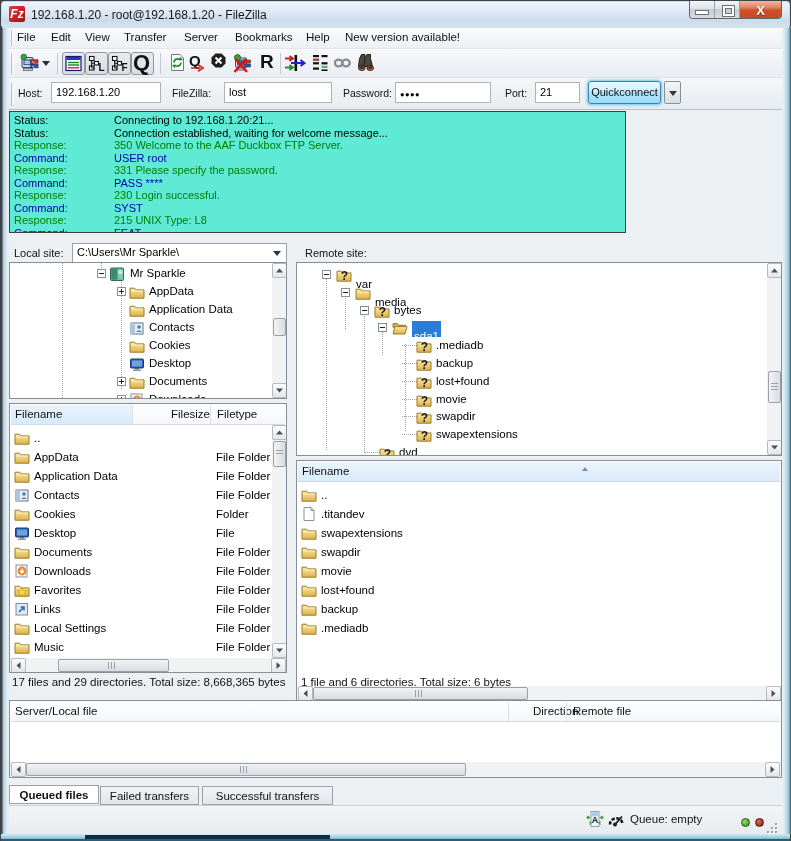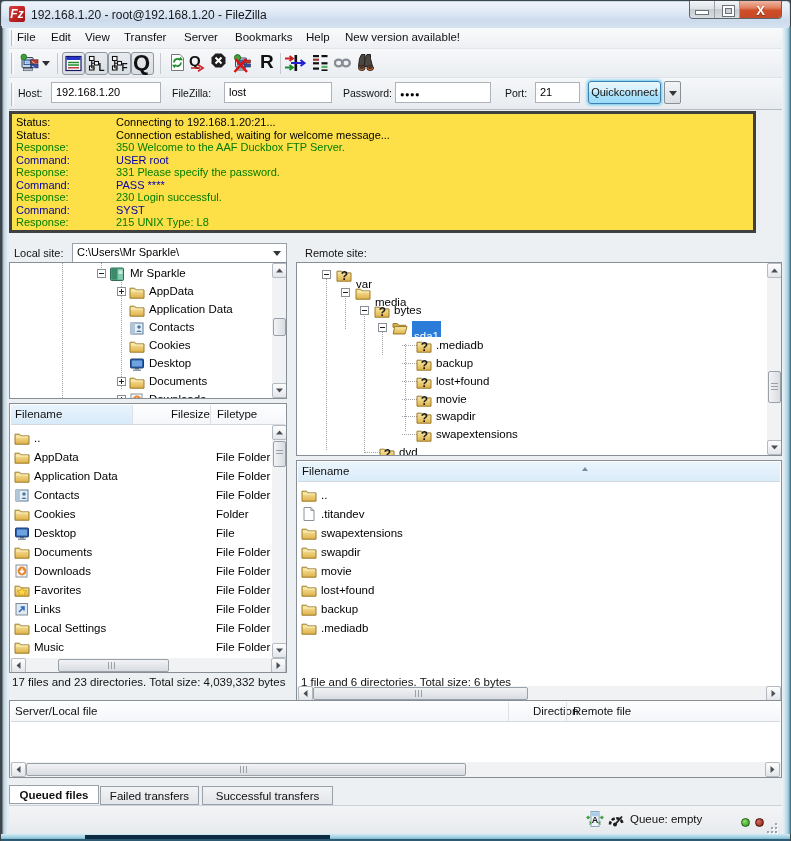--- a/index.html
+++ b/index.html
@@ -33,21 +33,21 @@
 #quickbar { left:0; top:49px; width:773px; height:33px; background:linear-gradient(180deg,#f5f7f9,#e8ecf0); border-top:1px solid #dfe3e8; border-bottom:1px solid #b6bdc4; font-size:10.5px; color:#111; }
 .grip { position:absolute; width:3px; border-left:1px solid #b9bfc7; border-right:1px solid #fdfdfe; }
 .tsep { position:absolute; width:1px; background:#c3c9cf; }
 .tbtn { position:absolute; border:1px solid #8f969e; border-radius:3px; background:linear-gradient(180deg,#e7ebef,#d9dee4); }
 .qlabel { position:absolute; top:9px; }
 .qinput { position:absolute; top:4px; height:21px; background:#fff; border:1px solid #aeb3bb; font-size:11px; padding:3px 4px 0 4px; color:#000; white-space:pre; }
 #qc-btn { position:absolute; left:579px; top:3px; width:73px; height:23px; border:1px solid #3c7fb1; border-radius:3px;
   background:linear-gradient(180deg,#e9f7fe 0%,#d2effc 45%,#b0e3fb 50%,#9cdcf8 100%); box-shadow:0 0 3px 1px #62c7ee; font-size:11px; text-align:center; line-height:21px; }
 #qc-drop { position:absolute; left:655px; top:3px; width:17px; height:23px; border:1px solid #8a9097; border-radius:2px; background:linear-gradient(180deg,#f4f5f7,#dcdfe3); }
 #qc-drop::after { content:""; position:absolute; left:4px; top:9px; border:4px solid transparent; border-top:5px solid #33373b; }
-#log { left:0; top:83px; width:747px; height:122px; background:#fde047; border:3px solid #404040; font-size:11px; overflow:hidden; }
+#log { left:0; top:83px; width:617px; height:122px; background:#5eead4; border:1px solid #404040; font-size:11px; overflow:hidden; }
 .ll-l { position:absolute; left:4px; white-space:pre; }
 .ll-v { position:absolute; left:104px; white-space:pre; }
 .lc-s { color:#000; } .lc-r { color:#007c00; } .lc-c { color:#0000a6; }
 .sb-v,.sb-h { position:absolute; background:#f1f2f3; }
 .sb-btn { position:absolute; background:linear-gradient(180deg,#fdfdfe,#e3e6ea); border:1px solid #b5bac1; border-radius:2px; }
 .sb-thumb-v { position:absolute; left:1px; width:12px; background:linear-gradient(90deg,#f2f3f5,#d8dce1); border:1px solid #9aa0a8; border-radius:2px; }
 .sb-thumb-h { position:absolute; top:1px; height:12px; background:linear-gradient(180deg,#f2f3f5,#d8dce1); border:1px solid #9aa0a8; border-radius:2px; }
 .panel { position:absolute; background:#fff; border:1px solid #888e96; overflow:hidden; }
 .sitebar-label { position:absolute; font-size:11px; color:#111; }
 .combo { position:absolute; height:20px; background:#fff; border:1px solid #9aa0a8; font-size:11px; padding:2px 18px 0 4px; white-space:pre; }
@@ -561,21 +561,21 @@
       </svg>
 <div class="sb-btn" style="left:469px;top:225px;width:15px;height:15px"></div>
 <svg class="ic" style="left:474px;top:229px" width="5" height="7">
         <path d="M0.5 0 L4.5 3.5 L0.5 7 z" fill="#4a4f55"></path>
       </svg>
 <div class="sb-thumb-h" style="left:16px;top:226px;width:215px;height:13px"></div>
 <div style="position:absolute;left:118px;top:229px;width:1px;height:7px;background:#9aa0a8"></div>
 <div style="position:absolute;left:121px;top:229px;width:1px;height:7px;background:#9aa0a8"></div>
 <div style="position:absolute;left:124px;top:229px;width:1px;height:7px;background:#9aa0a8"></div>
 </div>
-<span class="statusline" style="left:3px;top:648px">17 files and 23 directories. Total size: 4,039,332 bytes</span>
+<span class="statusline" style="left:3px;top:648px">17 files and 29 directories. Total size: 8,668,365 bytes</span>
 <span class="statusline" style="left:292px;top:648px">1 file and 6 directories. Total size: 6 bytes</span>
 <div class="panel" style="left:0;top:672px;width:773px;height:78px">
 <div class="hdr">
         <span style="position:absolute;left:4px;top:3px">Server/Local file</span>
         <div class="hcol" style="left:0;width:498px"></div>
         <span style="position:absolute;left:522px;top:3px">Direction</span>
         <div class="hcol" style="left:498px;width:58px"></div>
         <span style="position:absolute;left:562px;top:3px">Remote file</span>
       </div>
 <div class="sb-h" style="left:0px;top:61px;width:771px;height:15px"></div>

